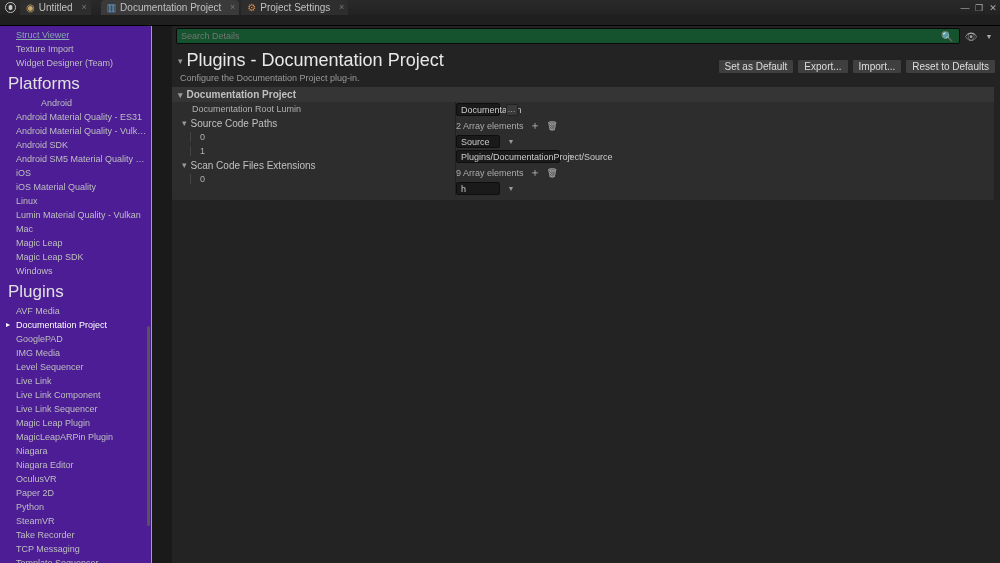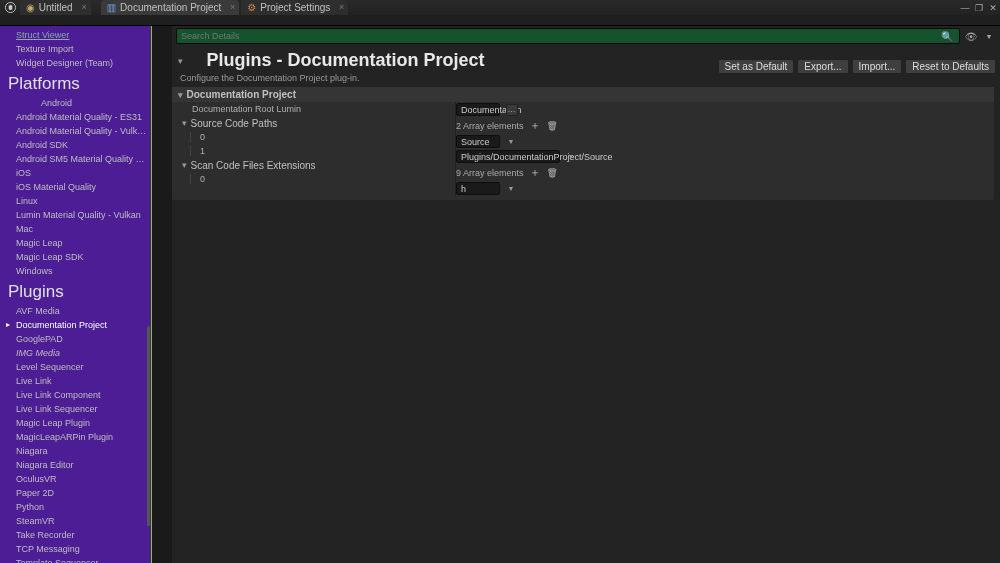--- a/index.html
+++ b/index.html
@@ -25,21 +25,21 @@
   
   .splitter { width:20px; background:#1a1a1a; display:flex; align-items:center; justify-content:center;}
   .splitter::after{content:''; width:1px; height:90%; }
   
   .content { flex:1; display:flex; flex-direction:column; background:#232323;}
   .searchrow { display:flex; align-items:center; padding:2px 4px; gap:4px; background:#232323;}
   .searchbox { flex:1; height:16px; background:#14532d; border:1px solid #0a0a0a; border-radius:2px; display:flex; align-items:center; padding:0 4px; color:#555;}
   .searchbox input { flex:1; background:transparent; border:none; outline:none; color:#ccc; font-size:9px;}
   .iconbtn { width:14px; height:14px; display:flex; align-items:center; justify-content:center; color:#aaa;}
   .headerrow { padding:4px 4px 0 6px; display:flex; align-items:center; gap:4px;}
-  .pgtitle { font-size:18px; color:#e8e8e8; font-weight:700;margin-left:20px;}
+  .pgtitle { font-size:18px; color:#e8e8e8; font-weight:400;}
   .tri { font-size:9px; color:#999;}
   .subtitle { padding:2px 4px 4px 8px; font-size:9px; color:#9a9a9a;}
   
   .actions { margin-left:auto; display:flex; gap:3px; padding-right:4px;}
   .btn { background:#3f3f3f; border:1px solid #222; border-radius:2px; height:15px; padding:0 6px; display:flex; align-items:center; color:#ddd; font-size:10px;}
   .topsection { display:flex; }
   .hdrleft{ flex:1; display:flex; flex-direction:column;}
   
   .detailsbg { background:#2d2d2d; margin:0 6px 0 0; border-radius:2px; padding-bottom:4px;}
   .section-hdr { background:#353535; padding:2px 6px; font-weight:bold; font-size:9.5px; color:#e0e0e0; display:flex; align-items:center; gap:4px;}
@@ -109,21 +109,21 @@
         <div class="side-item" style="position: relative;">Linux</div>
         <div class="side-item" style="position: relative;">Lumin Material Quality - Vulkan</div>
         <div class="side-item" style="position: relative;">Mac</div>
         <div class="side-item" style="position: relative;">Magic Leap</div>
         <div class="side-item" style="position: relative;">Magic Leap SDK</div>
         <div class="side-item" style="position: relative;">Windows</div>
         <div class="side-cat">Plugins</div>
         <div class="side-item" style="position: relative;">AVF Media</div>
         <div class="side-item sel" style="position: relative;">Documentation Project</div>
         <div class="side-item" style="position: relative;">GooglePAD</div>
-        <div class="side-item" style="position: relative; font-style: italic;">IMG Media</div>
+        <div class="side-item" style="position: relative;">IMG Media</div>
         <div class="side-item" style="position: relative;">Level Sequencer</div>
         <div class="side-item" style="position: relative;">Live Link</div>
         <div class="side-item" style="position: relative;">Live Link Component</div>
         <div class="side-item" style="position: relative;">Live Link Sequencer</div>
         <div class="side-item" style="position: relative;">Magic Leap Plugin</div>
         <div class="side-item" style="position: relative;">MagicLeapARPin Plugin</div>
         <div class="side-item" style="position: relative;">Niagara</div>
         <div class="side-item" style="position: relative;">Niagara Editor</div>
         <div class="side-item" style="position: relative;">OculusVR</div>
         <div class="side-item" style="position: relative;">Paper 2D</div>

